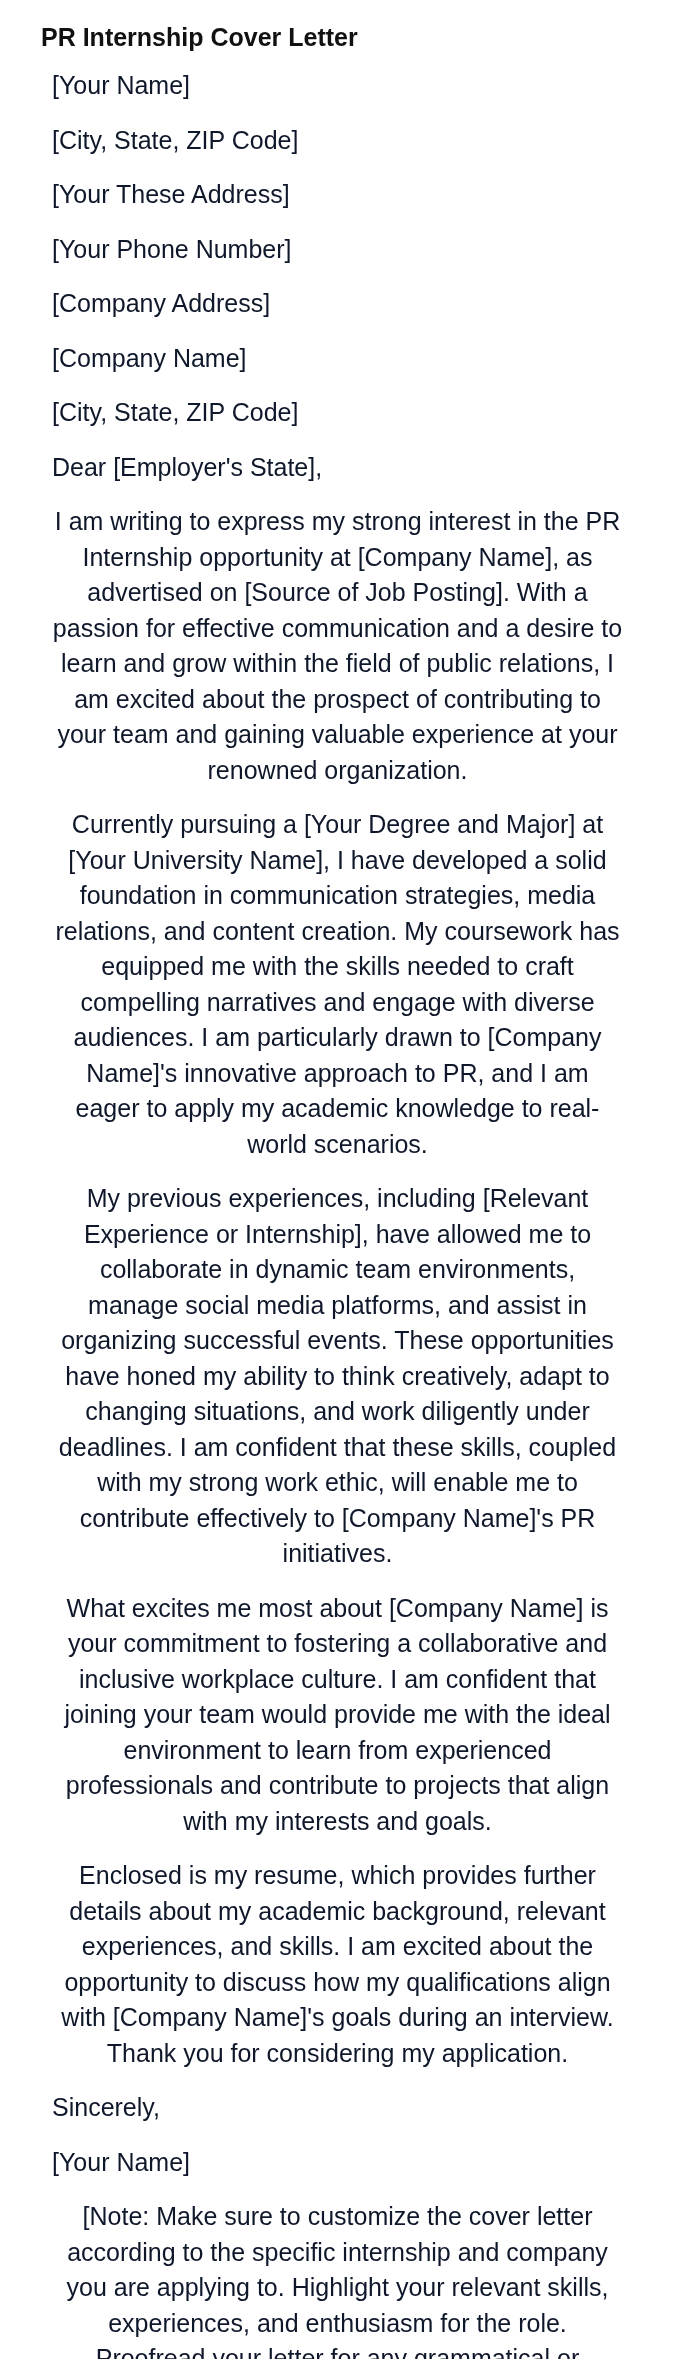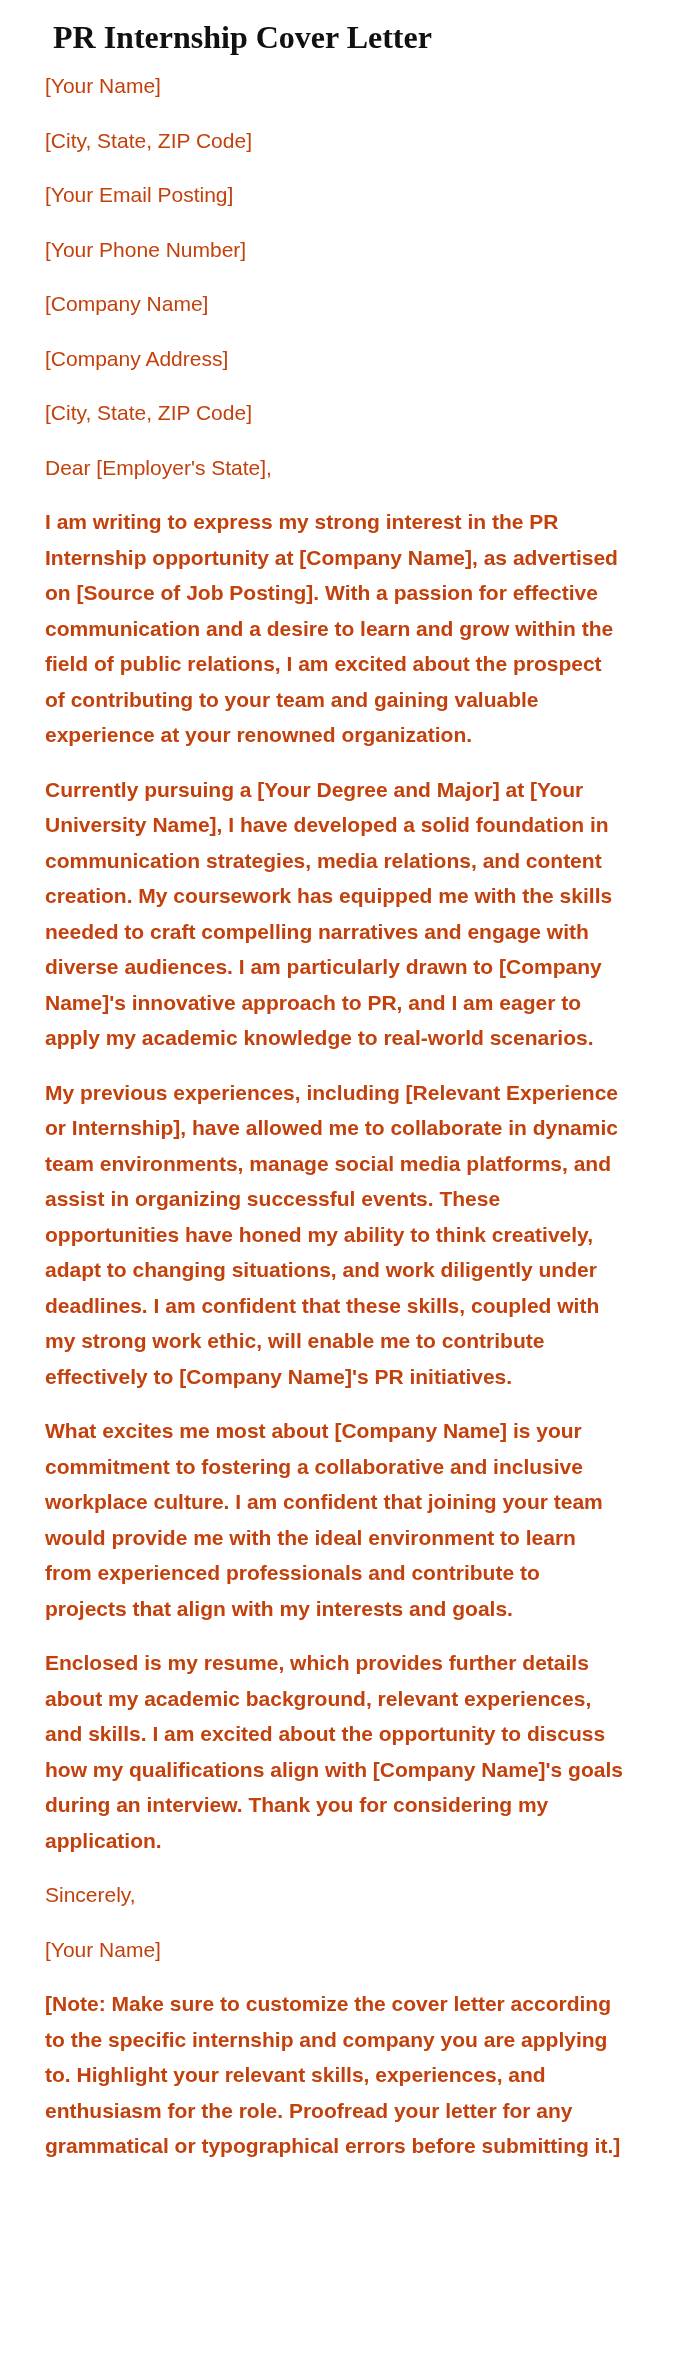--- a/index.html
+++ b/index.html
@@ -13,56 +13,54 @@
     height: 2359px;
     font-family: "Liberation Sans", "DejaVu Sans", sans-serif;
     color: #212121;
   }
   .page {
     box-sizing: content-box;
     width: 582px;
     padding: 18px 77px 40px 41px;
   }
   .doc-title {
-    margin: 0 0 12px 12px;
-    font-size: 32px;
+    margin: 0 0 12px 0;
+    font-size: 25px;
     line-height: 38px;
     font-weight: 700;
     color: #111111;
     letter-spacing: 0;
-    font-family: Liberation Serif, serif;
   }
   .line, .para {
-    margin: 0 0 19px 4px;
-    font-size: 21px;
+    margin: 0 0 19px 11px;
+    font-size: 25px;
     line-height: 35.5px;
     font-weight: 400;
-    color: #c2410c;
+    color: #0f172a;
     word-spacing: normal;
   }
   .para {
-    text-align: left;
-    font-weight: bold;
+    text-align: center;
   }
 </style>
 </head>
 <body>
 
 <div class="page">
 
   <h1 class="doc-title">PR Internship Cover Letter</h1>
 
   <p class="line">[Your Name]</p>
   <p class="line">[City, State, ZIP Code]</p>
-  <p class="line">[Your Email Posting]</p>
+  <p class="line">[Your These Address]</p>
   <p class="line">[Your Phone Number]</p>
 
 
+  <p class="line">[Company Address]</p>
   <p class="line">[Company Name]</p>
-  <p class="line">[Company Address]</p>
   <p class="line">[City, State, ZIP Code]</p>
 
   <p class="line">Dear [Employer's State],</p>
 
   <p class="para">I am writing to express my strong interest in the PR Internship opportunity at [Company Name], as advertised on [Source of Job Posting]. With a passion for effective communication and a desire to learn and grow within the field of public relations, I am excited about the prospect of contributing to your team and gaining valuable experience at your renowned organization.</p>
   <p class="para">Currently pursuing a [Your Degree and Major] at [Your University Name], I have developed a solid foundation in communication strategies, media relations, and content creation. My coursework has equipped me with the skills needed to craft compelling narratives and engage with diverse audiences. I am particularly drawn to [Company Name]'s innovative approach to PR, and I am eager to apply my academic knowledge to real-world scenarios.</p>
   <p class="para">My previous experiences, including [Relevant Experience or Internship], have allowed me to collaborate in dynamic team environments, manage social media platforms, and assist in organizing successful events. These opportunities have honed my ability to think creatively, adapt to changing situations, and work diligently under deadlines. I am confident that these skills, coupled with my strong work ethic, will enable me to contribute effectively to [Company Name]'s PR initiatives.</p>
   <p class="para">What excites me most about [Company Name] is your commitment to fostering a collaborative and inclusive workplace culture. I am confident that joining your team would provide me with the ideal environment to learn from experienced professionals and contribute to projects that align with my interests and goals.</p>
   <p class="para">Enclosed is my resume, which provides further details about my academic background, relevant experiences, and skills. I am excited about the opportunity to discuss how my qualifications align with [Company Name]'s goals during an interview. Thank you for considering my application.</p>
 

